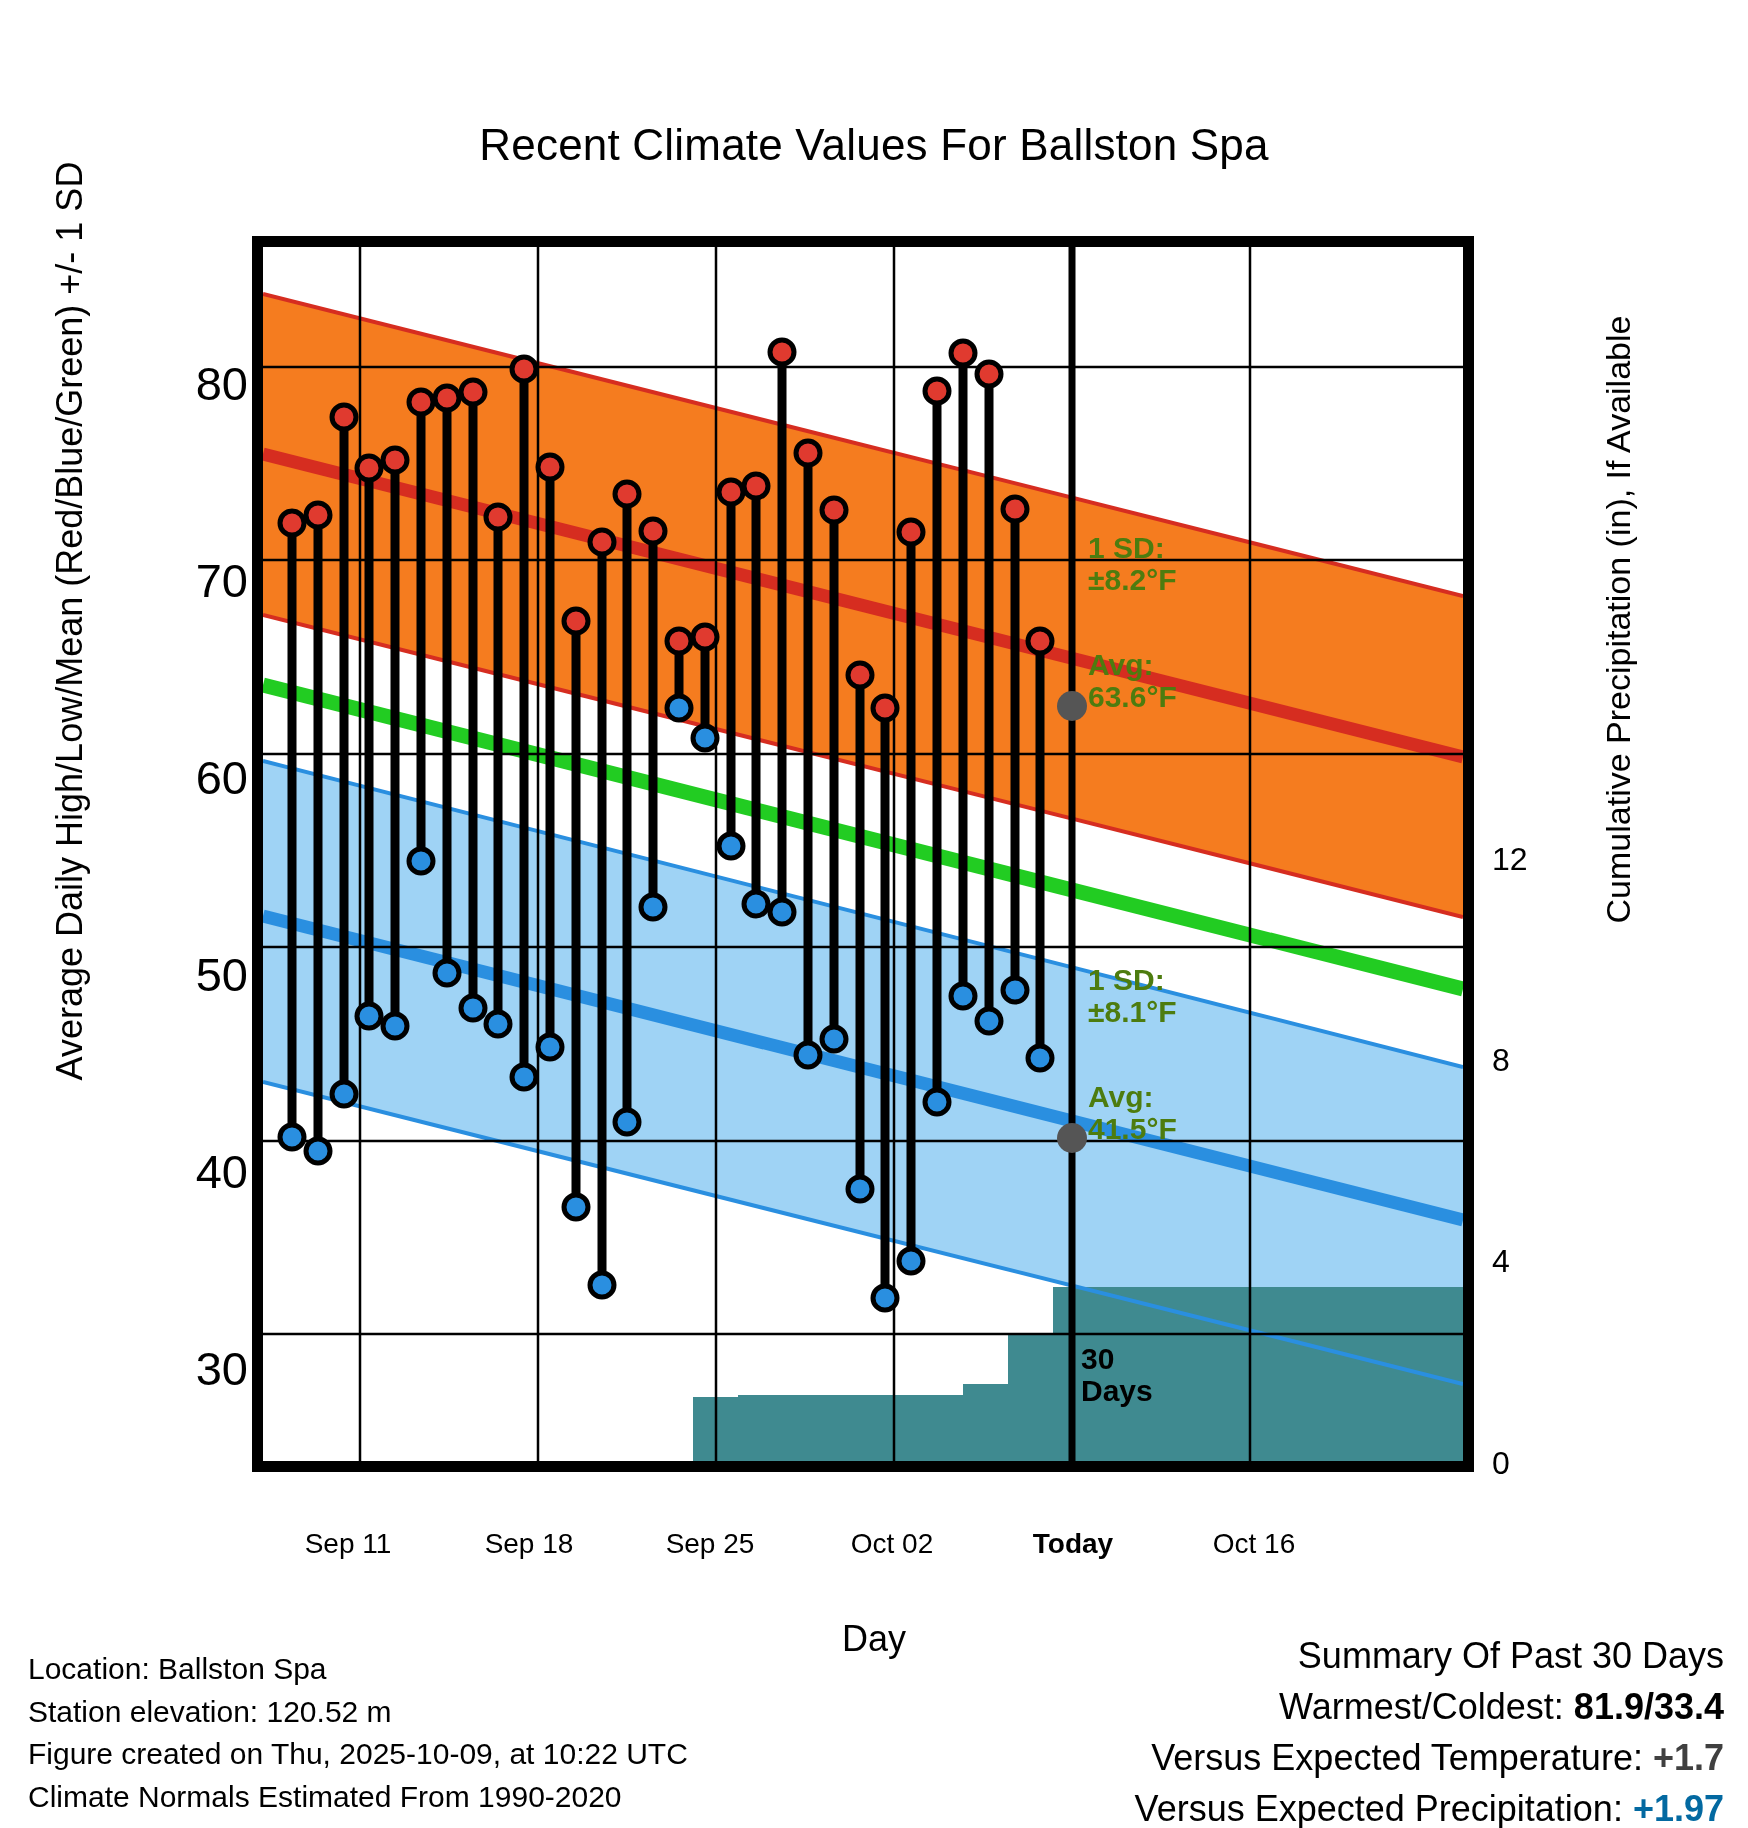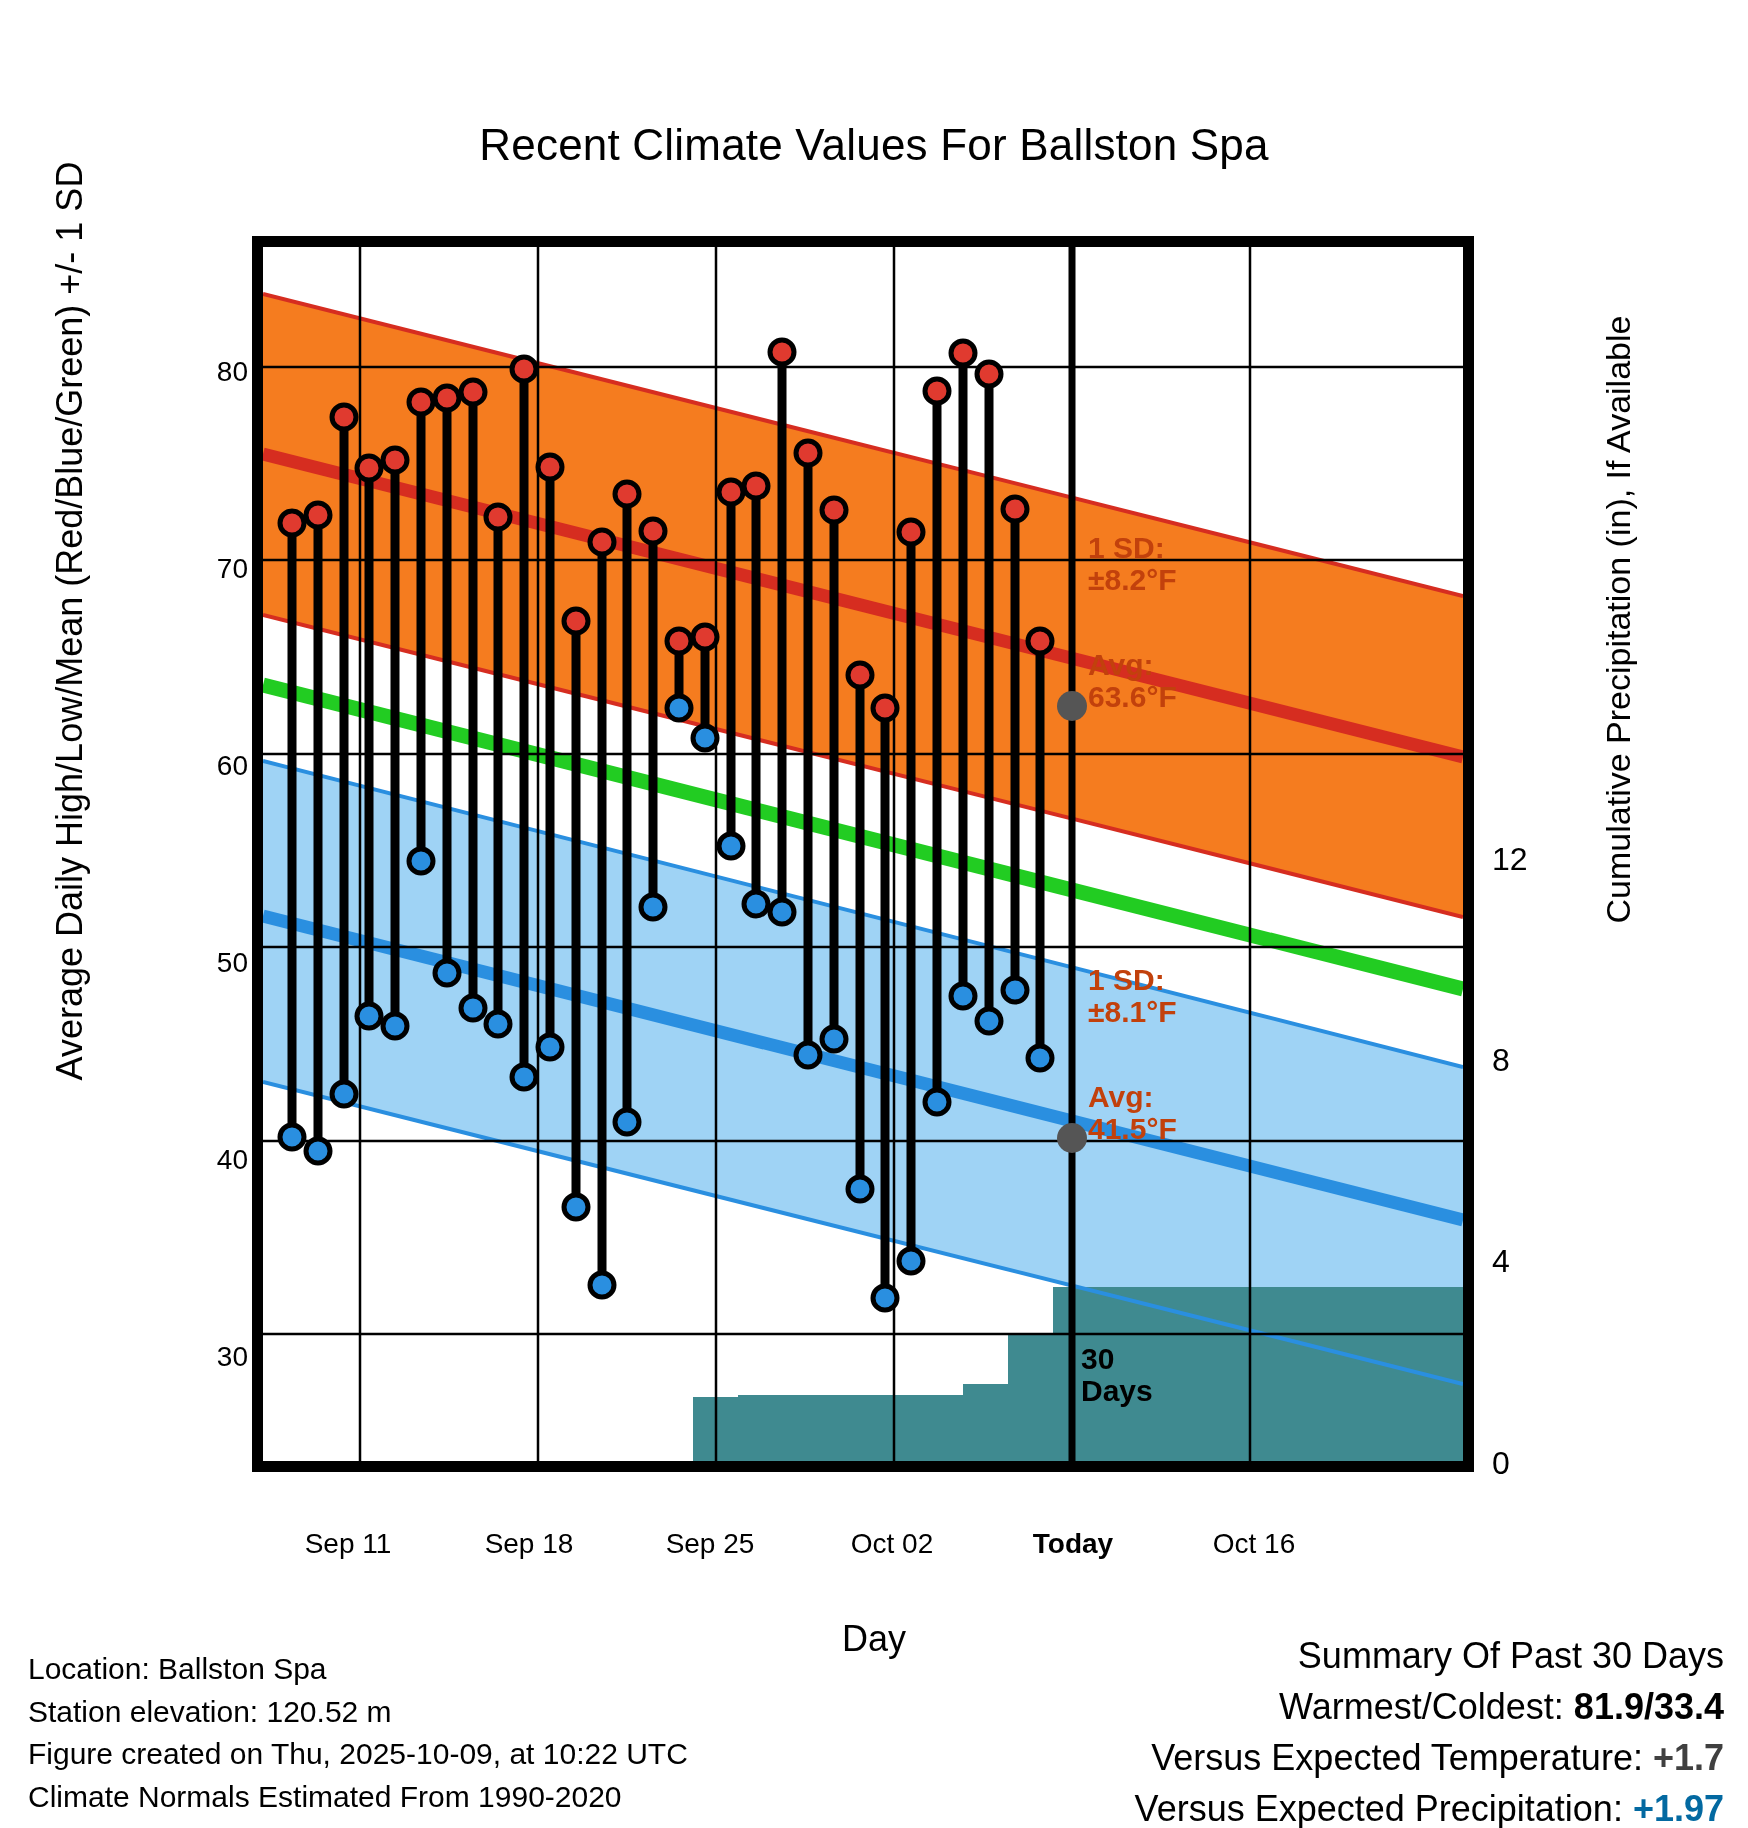--- a/index.html
+++ b/index.html
@@ -30,27 +30,27 @@
   
   #ylabel2{
     position:absolute;left:1118px;top:600px;width:1000px;text-align:center;
     transform:rotate(-90deg);transform-origin:50% 50%;
     font-size:34px;
   }
   #xlabel{
     position:absolute;left:0;top:1618px;width:1748px;text-align:center;font-size:36px;
   }
 
-  .ytick{position:absolute;right:1500px;font-size:28px;text-align:right;width:200px;}
+  .ytick{position:absolute;right:1500px;font-size:47px;text-align:right;width:200px;}
   .y2tick{position:absolute;left:1492px;font-size:32px;text-align:left;width:200px;}
   .xtick{position:absolute;font-size:28px;text-align:center;width:260px;}
   .xtick.today{font-weight:bold;}
 
   
-  .anno{position:absolute;font-size:30px;font-weight:bold;color:#c2410c;line-height:1.08;}
+  .anno{position:absolute;font-size:30px;font-weight:bold;color:#4d7c0f;line-height:1.08;}
   .anno.dark{color:#000;}
 
   
   #footL{position:absolute;left:28px;top:1648px;font-size:30px;line-height:1.42;}
   #footR{position:absolute;right:24px;top:1630px;font-size:36px;line-height:1.42;text-align:right;}
   #footR .row{white-space:nowrap;}
   .val-b{font-weight:bold;}
   .val-red{font-weight:bold;color:#404040;}
   .val-green{font-weight:bold;color:#0369a1;}
 </style>

